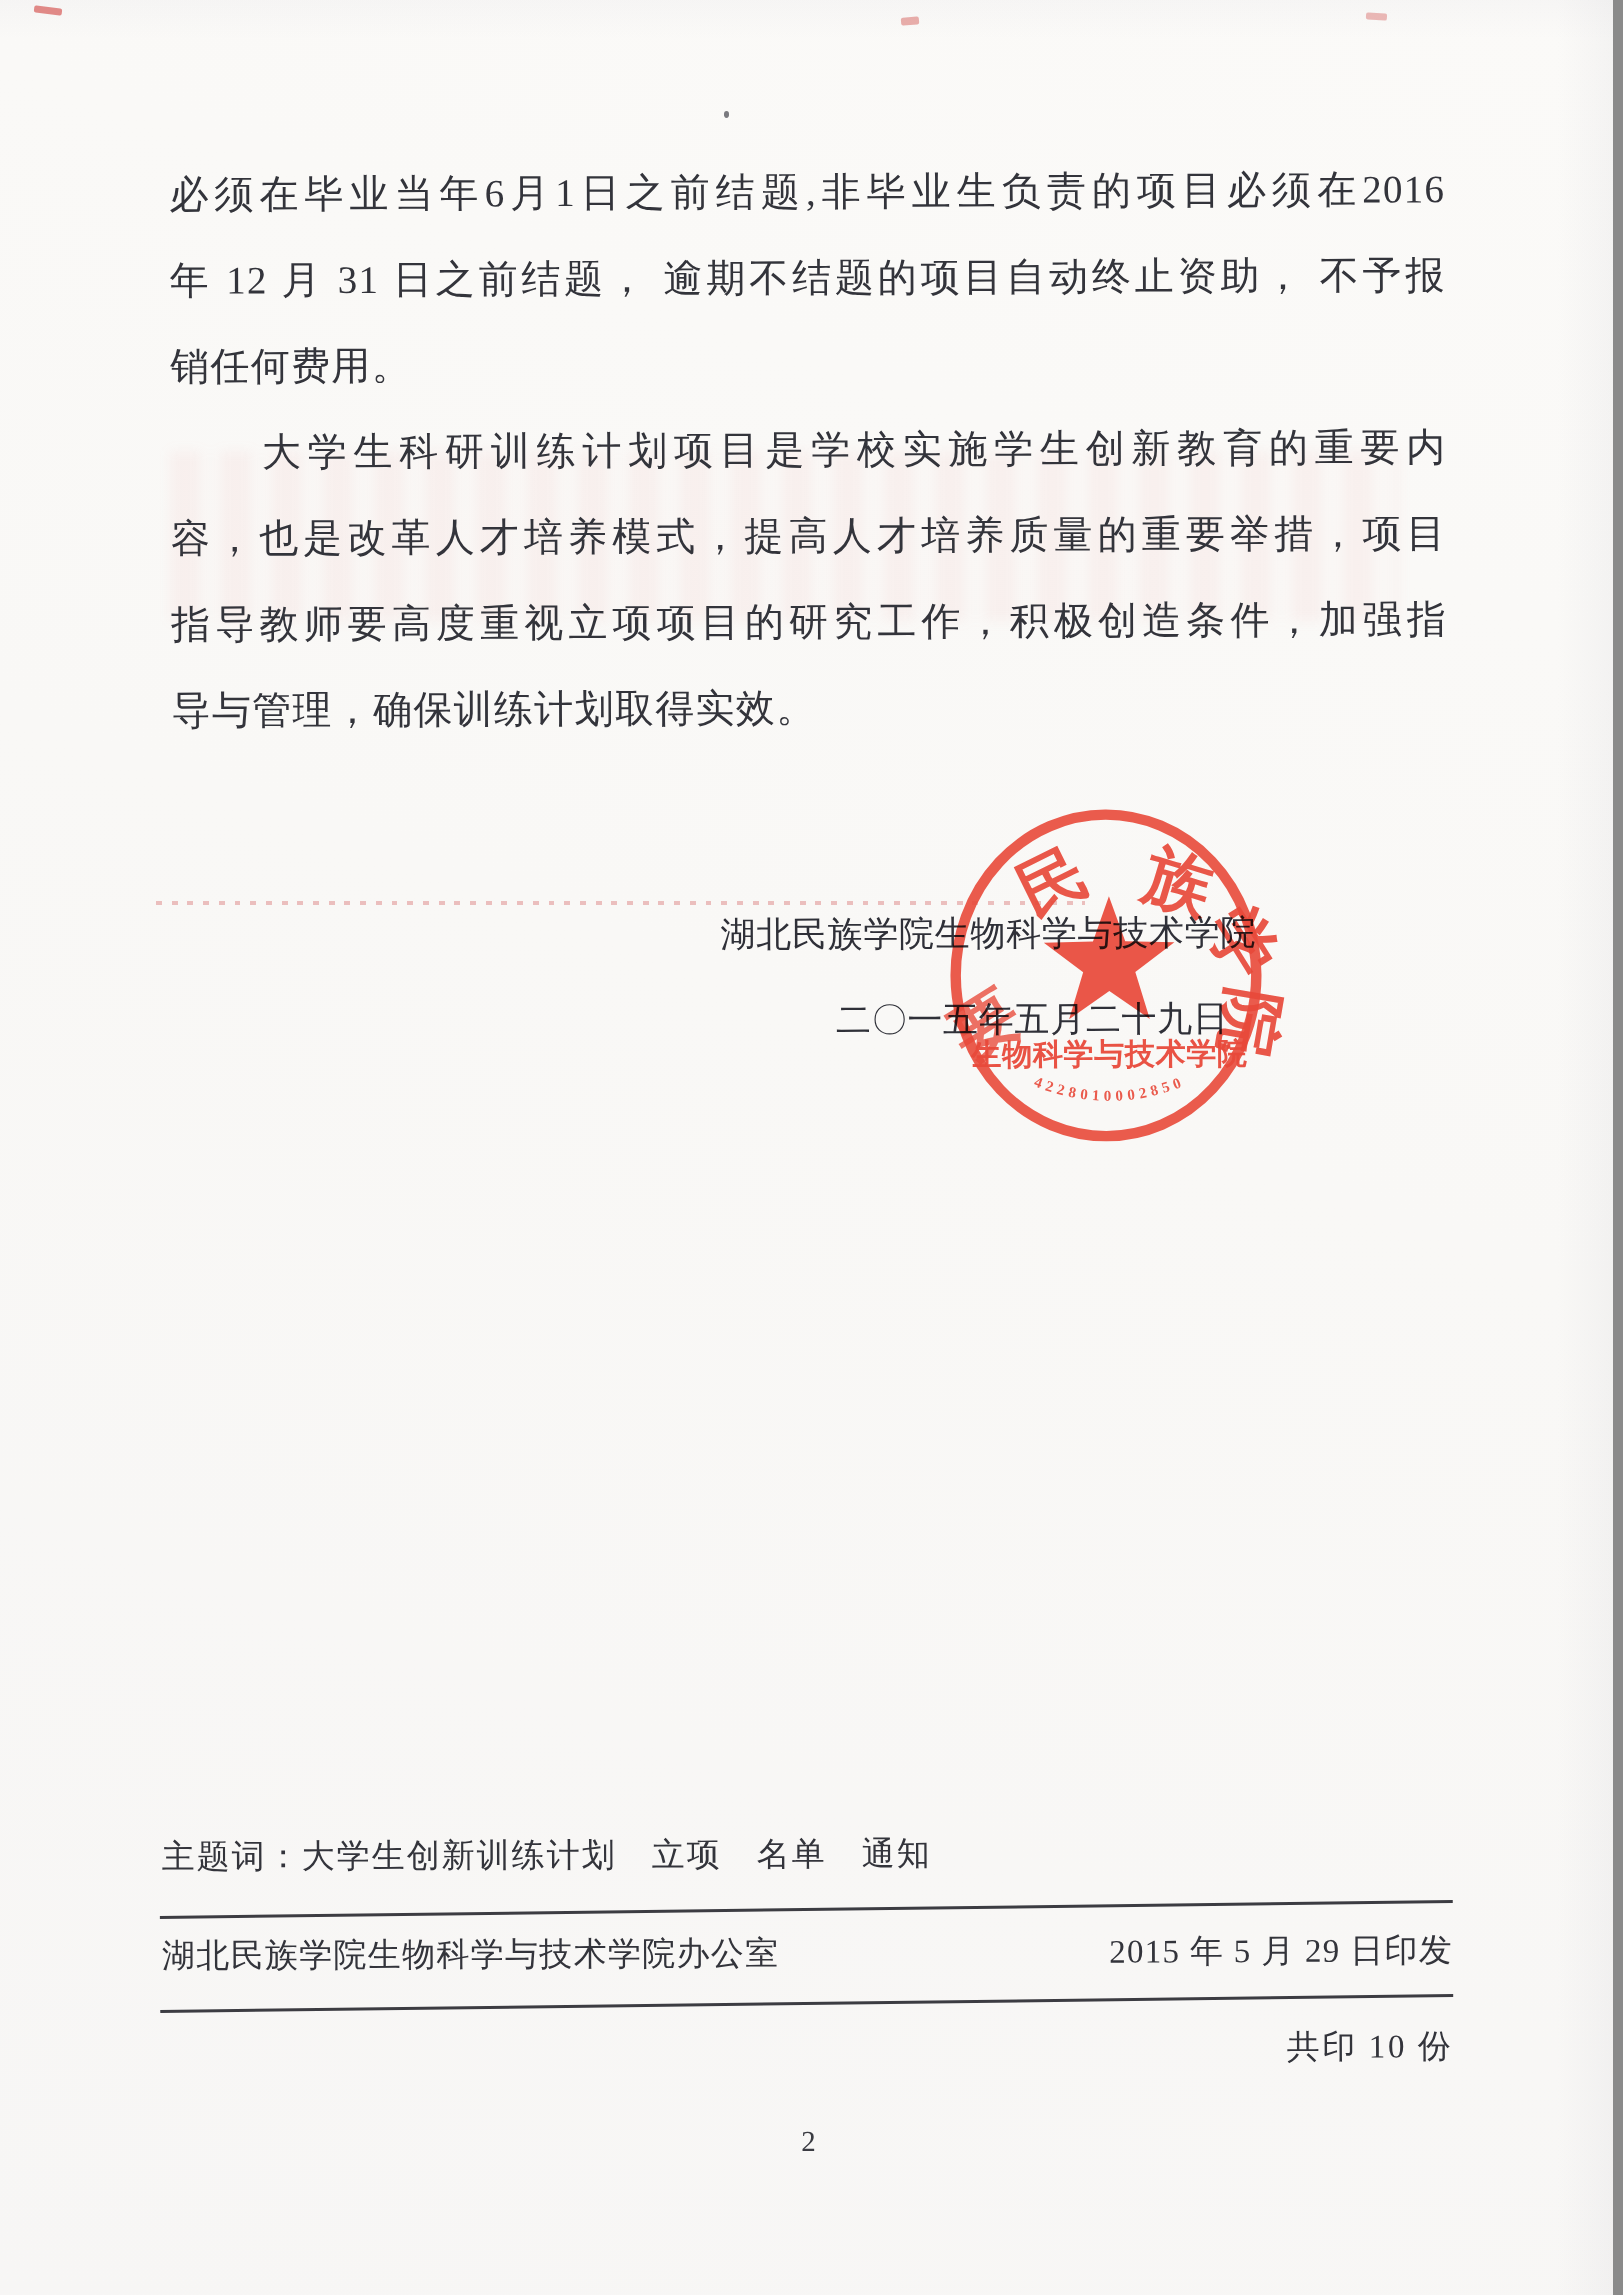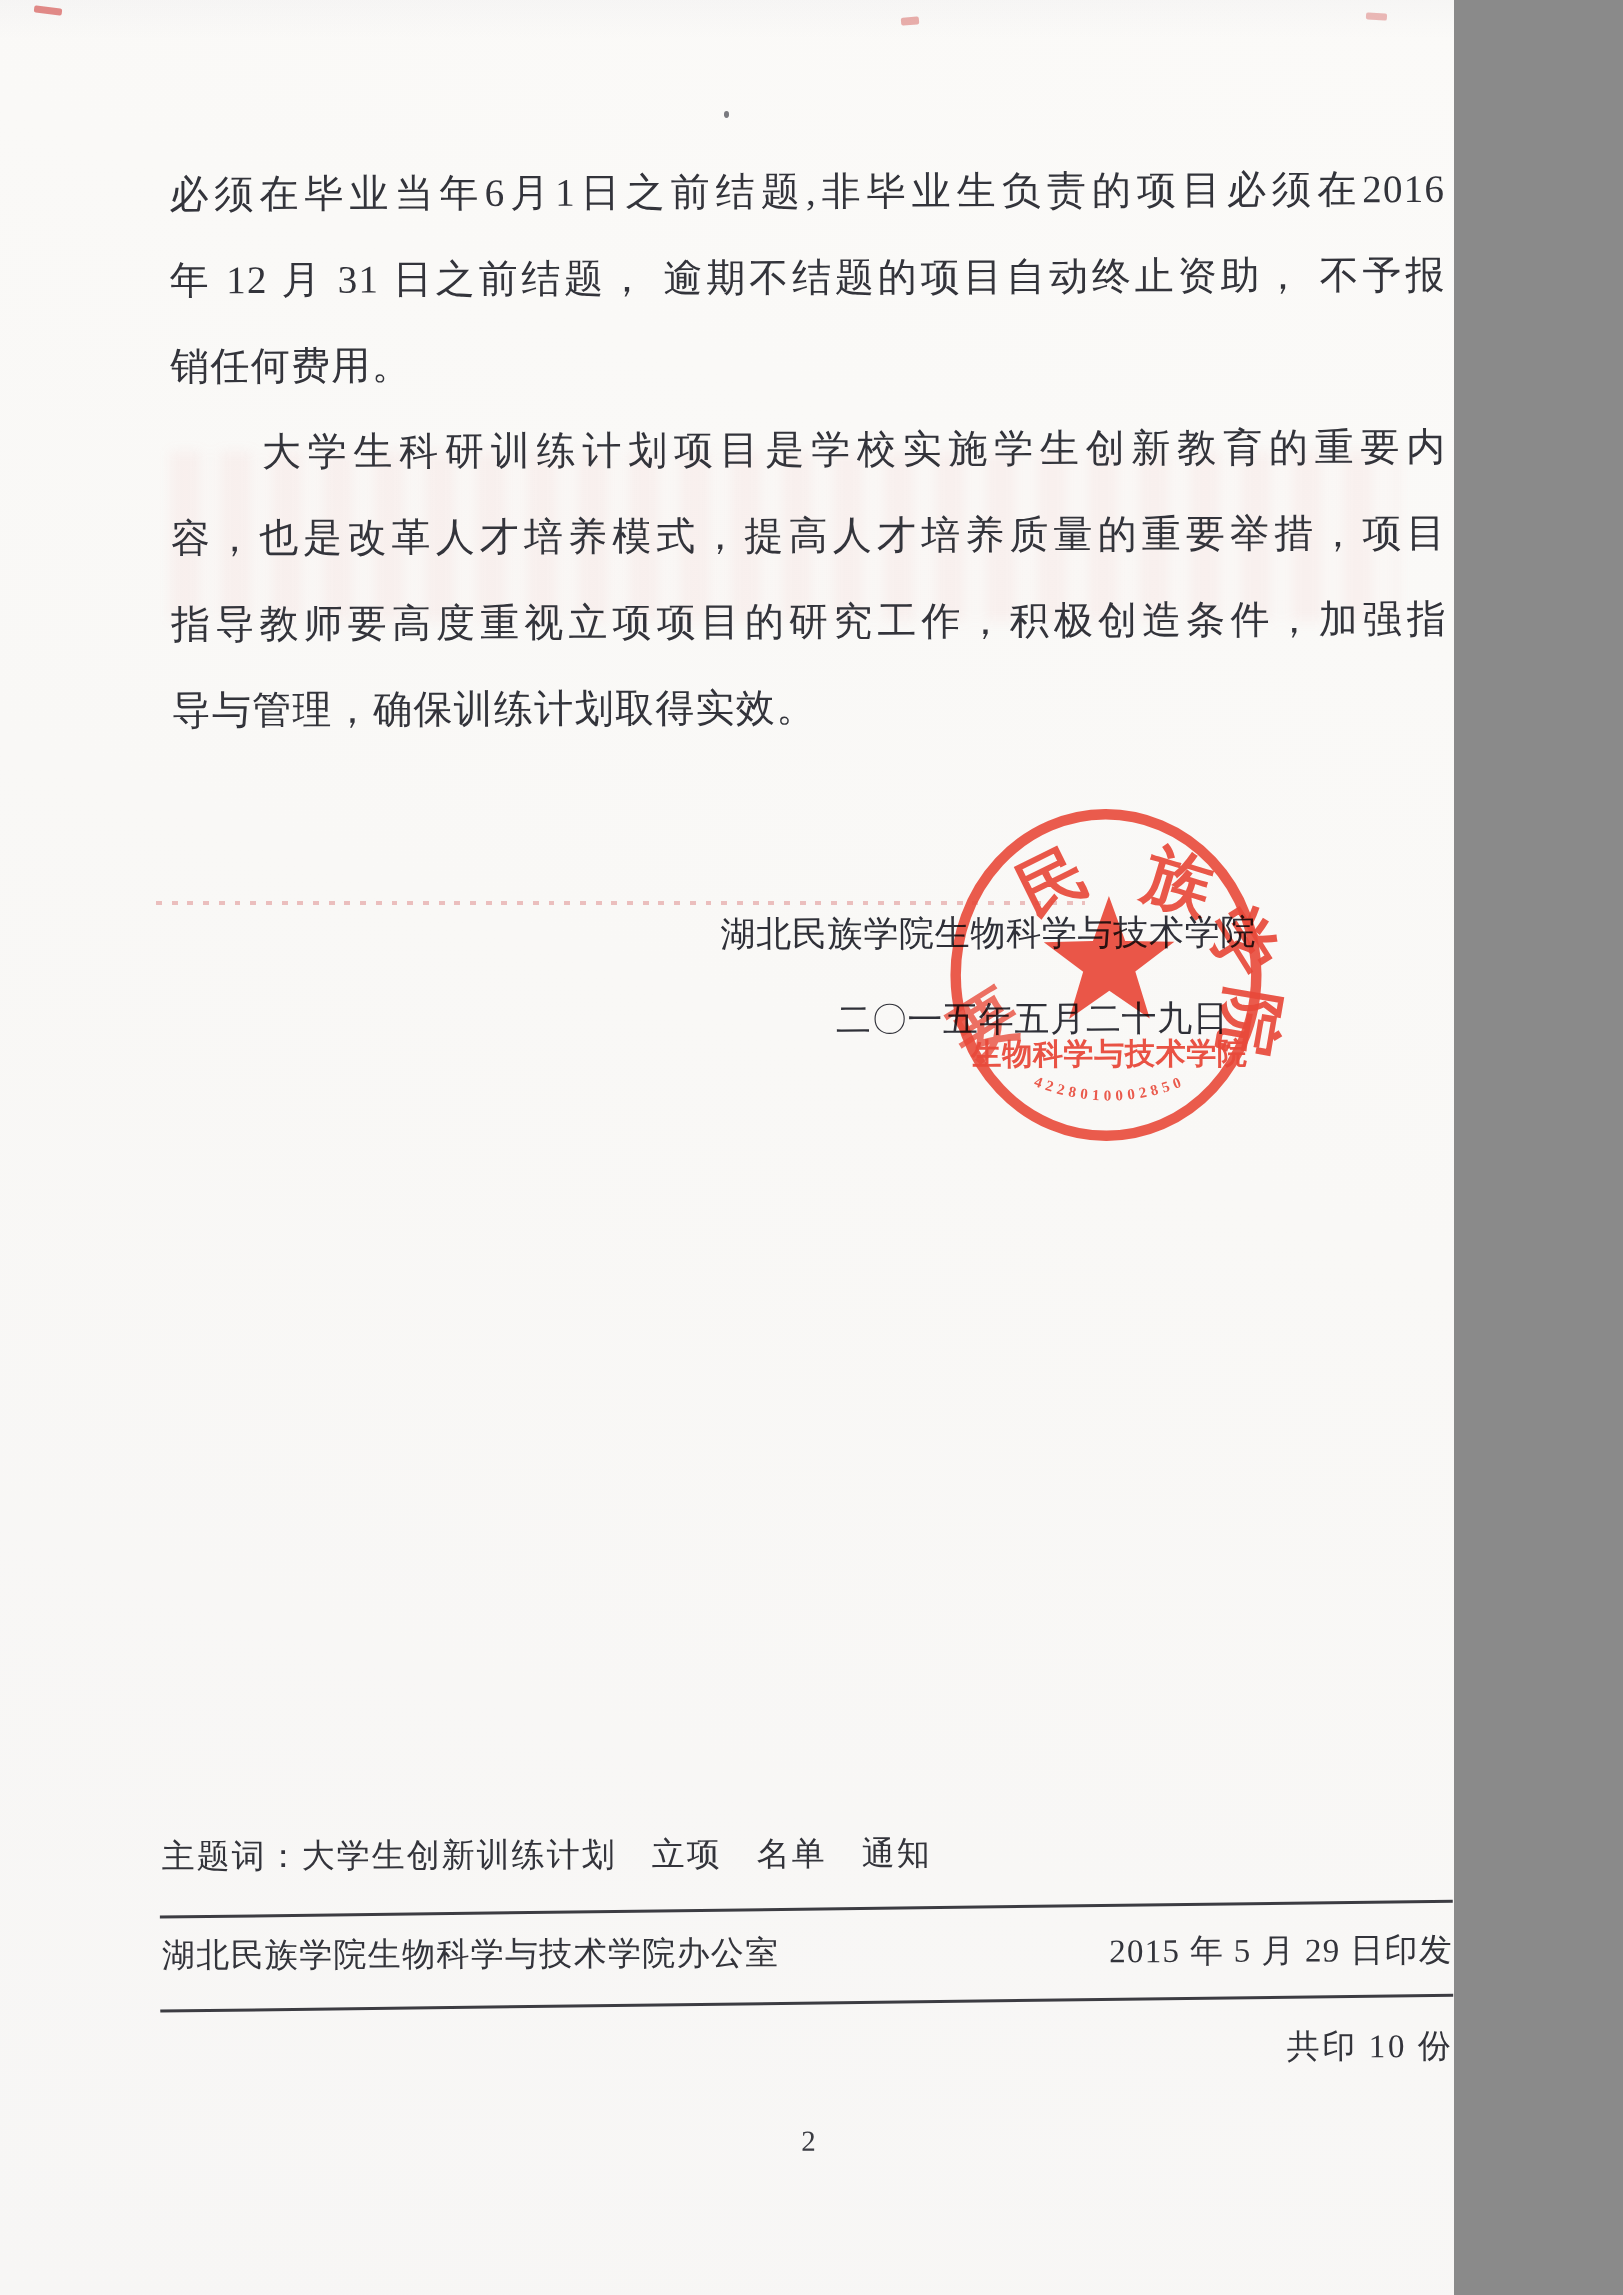--- a/index.html
+++ b/index.html
@@ -1,17 +1,17 @@
 <!DOCTYPE html>
 <html style="font-size:10.5px"><head>
 <meta charset="utf-8">
 <style>
   html,body { margin:0; padding:0; background:#8a8a8a; }
   .page {
-    position:relative; width:1454px; height:2295px;
+    position:relative; width:1613px; height:2295px;
     background:
       linear-gradient(180deg, rgba(205,205,215,0.10) 0px, rgba(255,255,255,0) 39px),
       linear-gradient(90deg, rgba(255,255,255,0) 1557px, rgba(180,180,190,0.12) 1623px),
       linear-gradient(200deg, #fbfaf8 0%, #f9f8f6 45%, #f7f6f5 100%);
     overflow:hidden;
     font-family:"Liberation Serif","DejaVu Serif",serif;
     color:#34353c;
   }
   .tilt { position:absolute; inset:0; transform:rotate(-0.25deg); transform-origin:50% 45%; }
 

